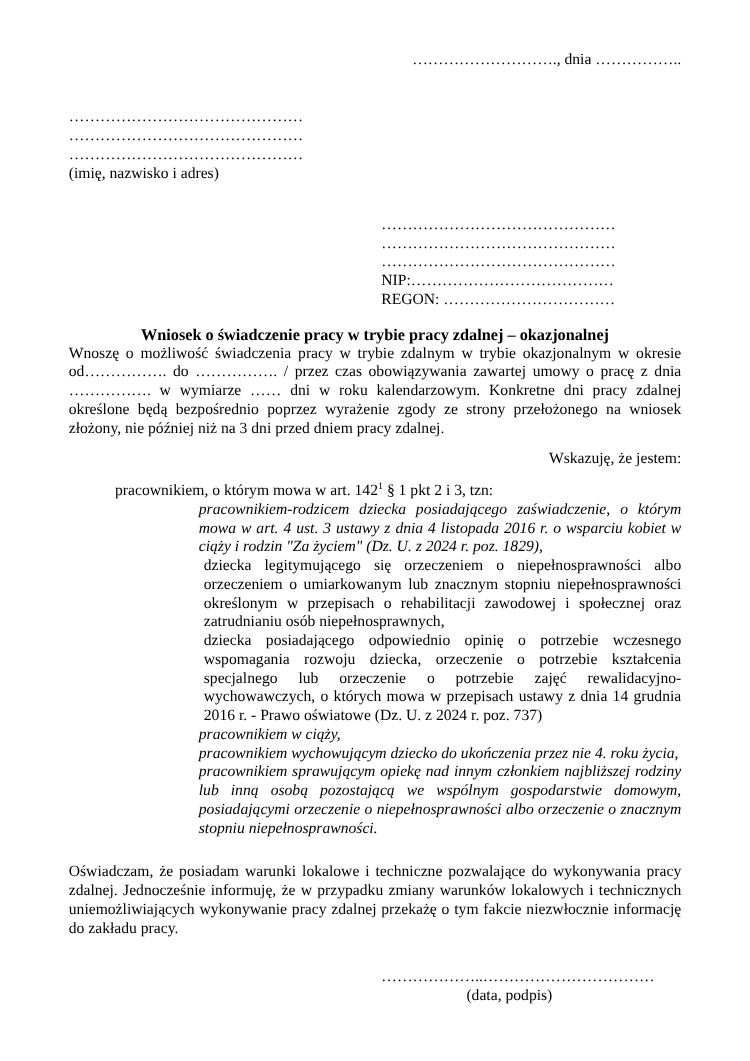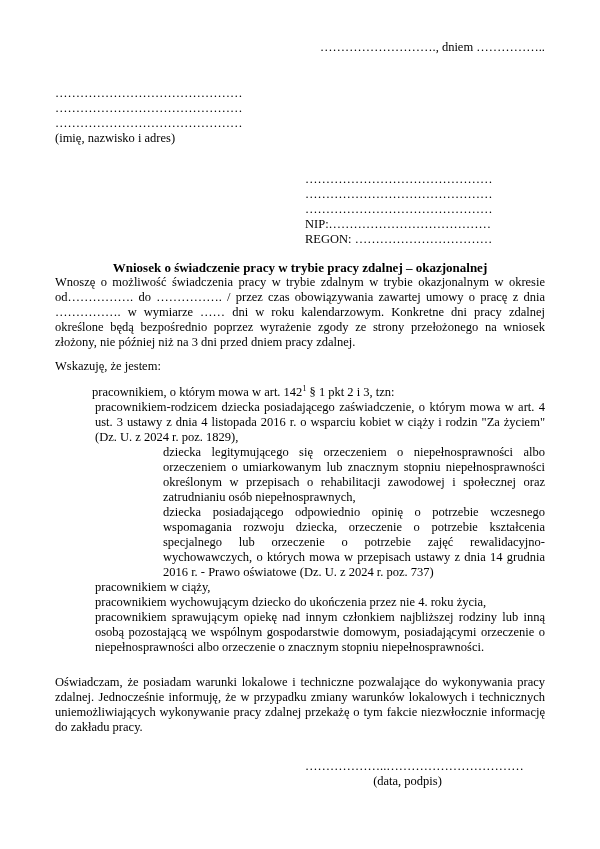--- a/index.html
+++ b/index.html
@@ -17,34 +17,34 @@
   .date-line { text-align: right; white-space: nowrap; }
   .sender { margin-top: 31px; }
   .recipient { margin-top: 26px; margin-left: 250px; }
   .doc-title {
     margin-top: 13px;
     text-align: center;
     font-weight: bold;
     font-size: 13px;
   }
   .para { text-align: justify; }
-  .lead { margin-top: 9px; }
+  .lead { margin-top: 9px; text-align: right; }
   .list { margin-top: 11px; }
   .ind1 { margin-left: 37px; }
-  .ind2 { margin-left: 40px; text-align: justify; }
+  .ind2 { margin-left: 104px; text-align: justify; font-style: italic; }
   .ind3 { margin-left: 108px; text-align: justify; }
   .closing { margin-top: 20px; text-align: justify; }
   .signature { margin-top: 24px; margin-left: 250px; width: 205px; }
   .signature .sig-caption { text-align: center; }
   sup { font-size: 8px; line-height: 0; vertical-align: super; }
 </style>
 </head>
 <body>
 
-<div class="date-line">………………………., dniem ……………..</div>
+<div class="date-line">………………………., dnia ……………..</div>
 
 <div class="sender">
   <div>………………………………………</div>
   <div>………………………………………</div>
   <div>………………………………………</div>
   <div>(imię, nazwisko i adres)</div>
 </div>
 
 <div class="recipient">
   <div>………………………………………</div>

